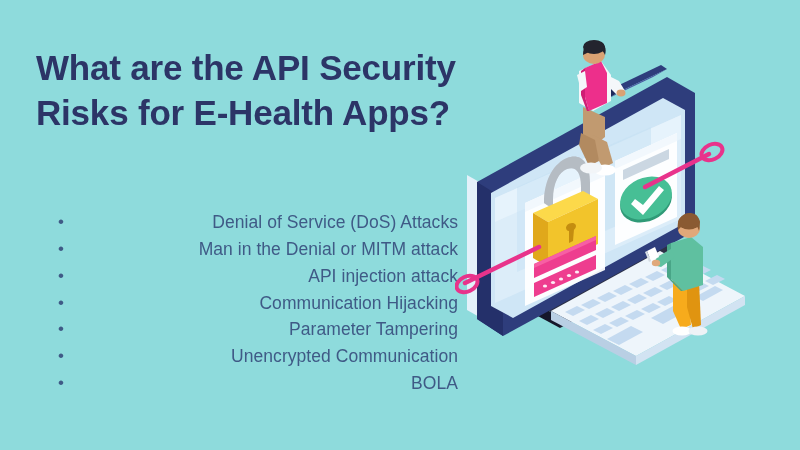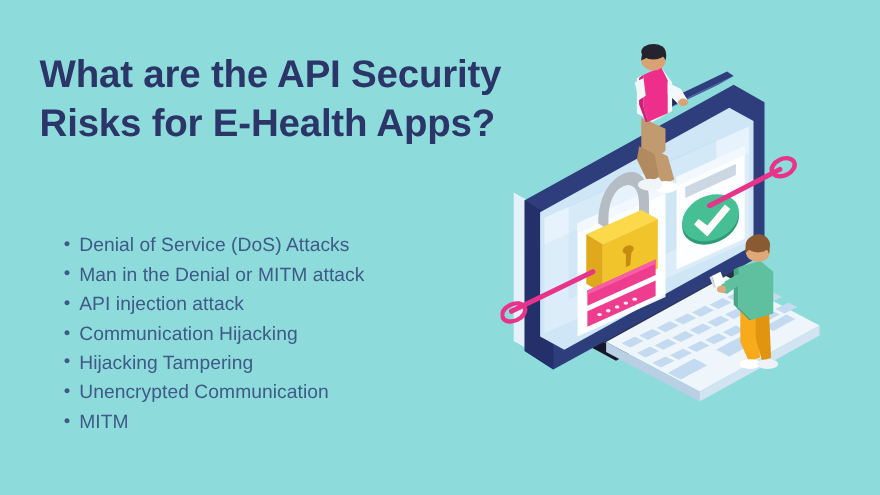--- a/index.html
+++ b/index.html
@@ -65,20 +65,21 @@
     flex: 0 0 auto;
     width: 14px;
     color: #3f5a86;
     font-size: 17px;
     line-height: 1;
     transform: translateY(-1px);
   }
 
   .risk-label {
     flex: 1 1 auto;
+    text-align: right;
   }
 
   
   .illustration {
     position: absolute;
     left: 455px;
     top: 35px;
     width: 345px;
     height: 380px;
   }
@@ -108,29 +109,29 @@
       <li class="risk-item">
         <span class="risk-bullet">•</span>
         <span class="risk-label">API injection attack</span>
       </li>
       <li class="risk-item">
         <span class="risk-bullet">•</span>
         <span class="risk-label">Communication Hijacking</span>
       </li>
       <li class="risk-item">
         <span class="risk-bullet">•</span>
-        <span class="risk-label">Hijacking Tampering</span>
+        <span class="risk-label">Parameter Tampering</span>
       </li>
       <li class="risk-item">
         <span class="risk-bullet">•</span>
         <span class="risk-label">Unencrypted Communication</span>
       </li>
       <li class="risk-item">
         <span class="risk-bullet">•</span>
-        <span class="risk-label">MITM</span>
+        <span class="risk-label">BOLA</span>
       </li>
     </ul>
   </div>
 
   <div class="illustration">
     <svg viewBox="0 0 345 380" xmlns="http://www.w3.org/2000/svg">
 
       <g>
         <polygon points="55,255 180,190 230,215 105,282" fill="#2c3046"></polygon>
         <polygon points="55,255 105,282 105,293 55,266" fill="#15172a"></polygon>

